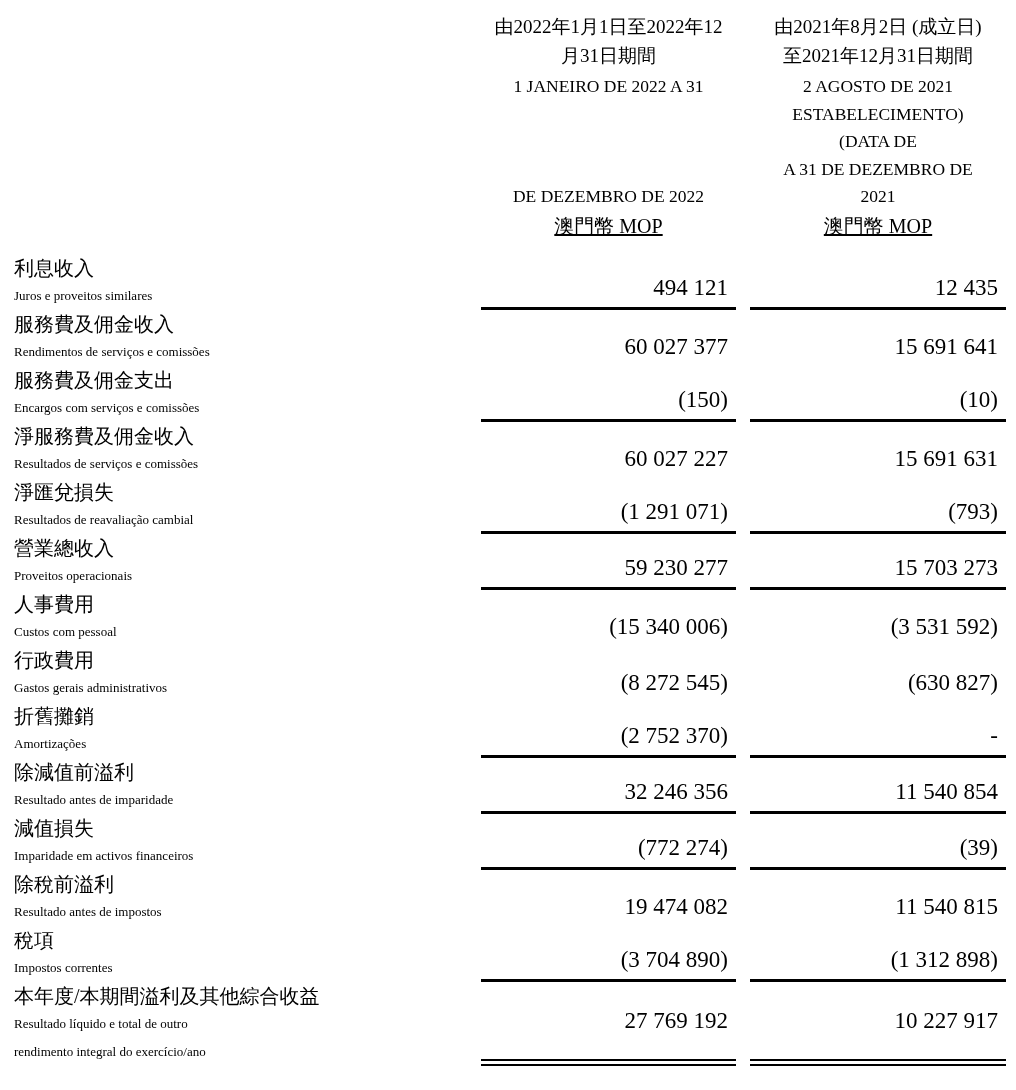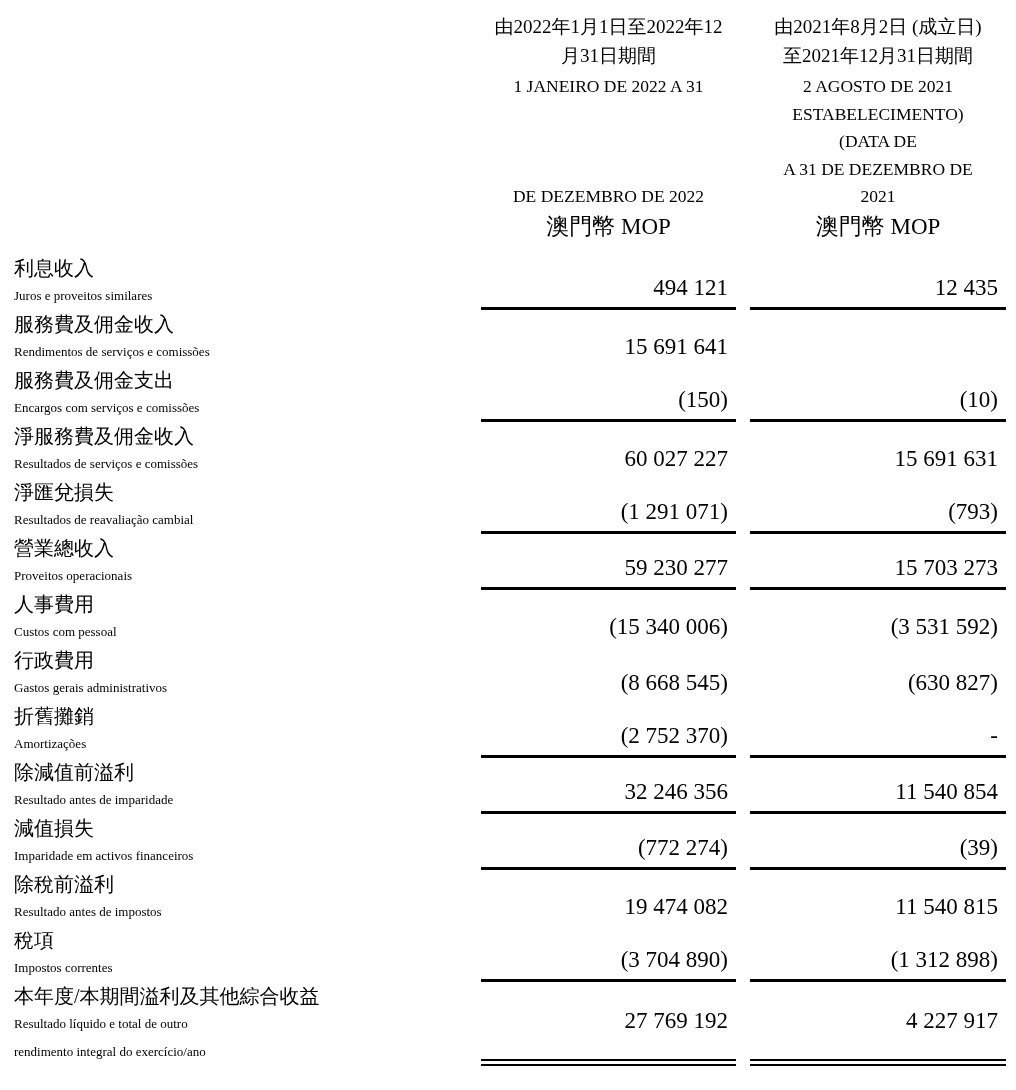--- a/index.html
+++ b/index.html
@@ -30,21 +30,21 @@
   .zh-block { font-size: 19px; line-height: 29px; }
   .mid {
     flex: 1;
     display: flex;
     flex-direction: column;
     justify-content: space-between;
     font-size: 17.5px;
     line-height: 25px;
     padding: 4px 0;
   }
-  .currency { font-size: 23px; line-height: 27px; padding-bottom: 2px; }
+  .currency { font-size: 20px; line-height: 27px; padding-bottom: 2px; text-decoration: underline; }
   
   .row { padding-top: 0; font-family: Liberation Serif, serif; }
   .label { line-height: 28px; }
   .zh { font-size: 20px; }
   .pt { font-size: 13px; }
   .val {
     display: flex;
     justify-content: flex-end;
     align-items: flex-end;
     font-size: 23px;
@@ -98,20 +98,21 @@
     </div>
     <div class="val">494 121</div>
     <div class="val">12 435</div>
   </div>
 
   <div class="grid row">
     <div class="label">
       <div class="zh">服務費及佣金收入</div>
       <div class="pt">Rendimentos de serviços e comissões</div>
     </div>
+    <div class="val">60 027 377</div>
     <div class="val">15 691 641</div>
   </div>
 
   <div class="grid row rule-single">
     <div class="label">
       <div class="zh">服務費及佣金支出</div>
       <div class="pt">Encargos com serviços e comissões</div>
     </div>
     <div class="val">(150)</div>
     <div class="val">(10)</div>
@@ -151,21 +152,21 @@
     </div>
     <div class="val">(15 340 006)</div>
     <div class="val">(3 531 592)</div>
   </div>
 
   <div class="grid row">
     <div class="label">
       <div class="zh">行政費用</div>
       <div class="pt">Gastos gerais administrativos</div>
     </div>
-    <div class="val">(8 668 545)</div>
+    <div class="val">(8 272 545)</div>
     <div class="val">(630 827)</div>
   </div>
 
   <div class="grid row rule-single">
     <div class="label">
       <div class="zh">折舊攤銷</div>
       <div class="pt">Amortizações</div>
     </div>
     <div class="val">(2 752 370)</div>
     <div class="val">-</div>
@@ -207,16 +208,16 @@
     <div class="val">(1 312 898)</div>
   </div>
 
   <div class="grid row rule-double row-last">
     <div class="label">
       <div class="zh">本年度/本期間溢利及其他綜合收益</div>
       <div class="pt">Resultado líquido e total de outro</div>
       <div class="pt">rendimento integral do exercício/ano</div>
     </div>
     <div class="val">27 769 192</div>
-    <div class="val">4 227 917</div>
+    <div class="val">10 227 917</div>
   </div>
 
 </div>
 
 </body></html>

